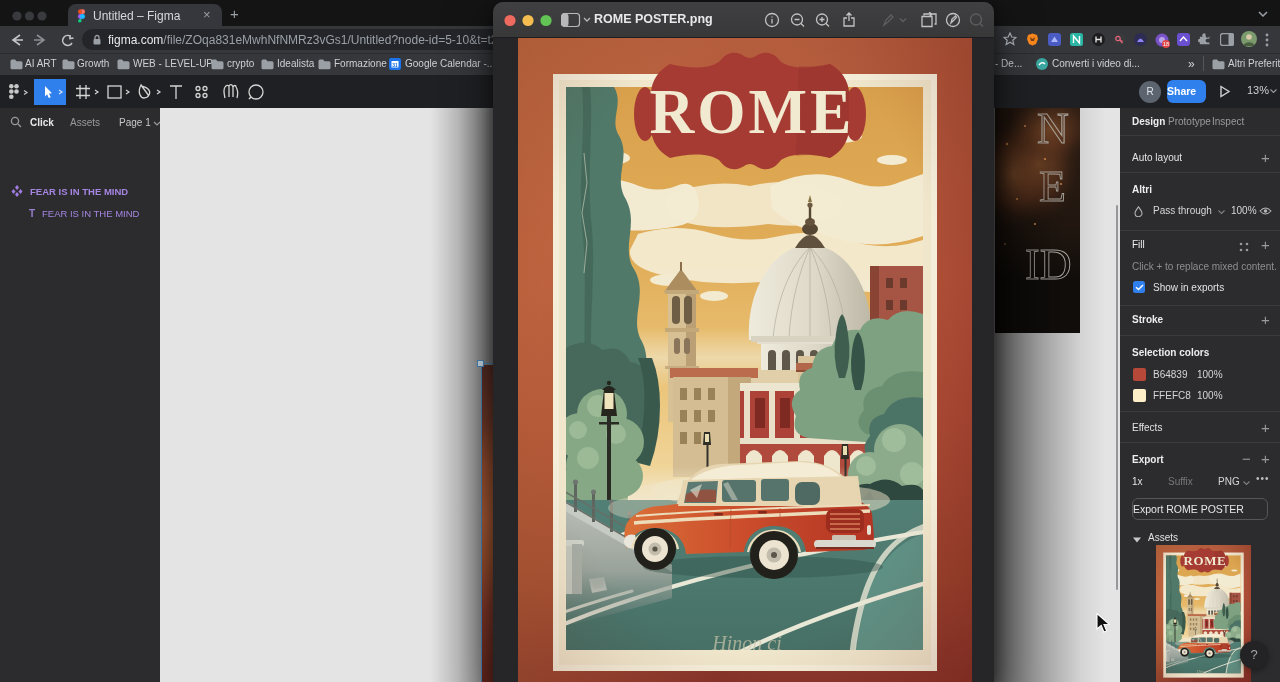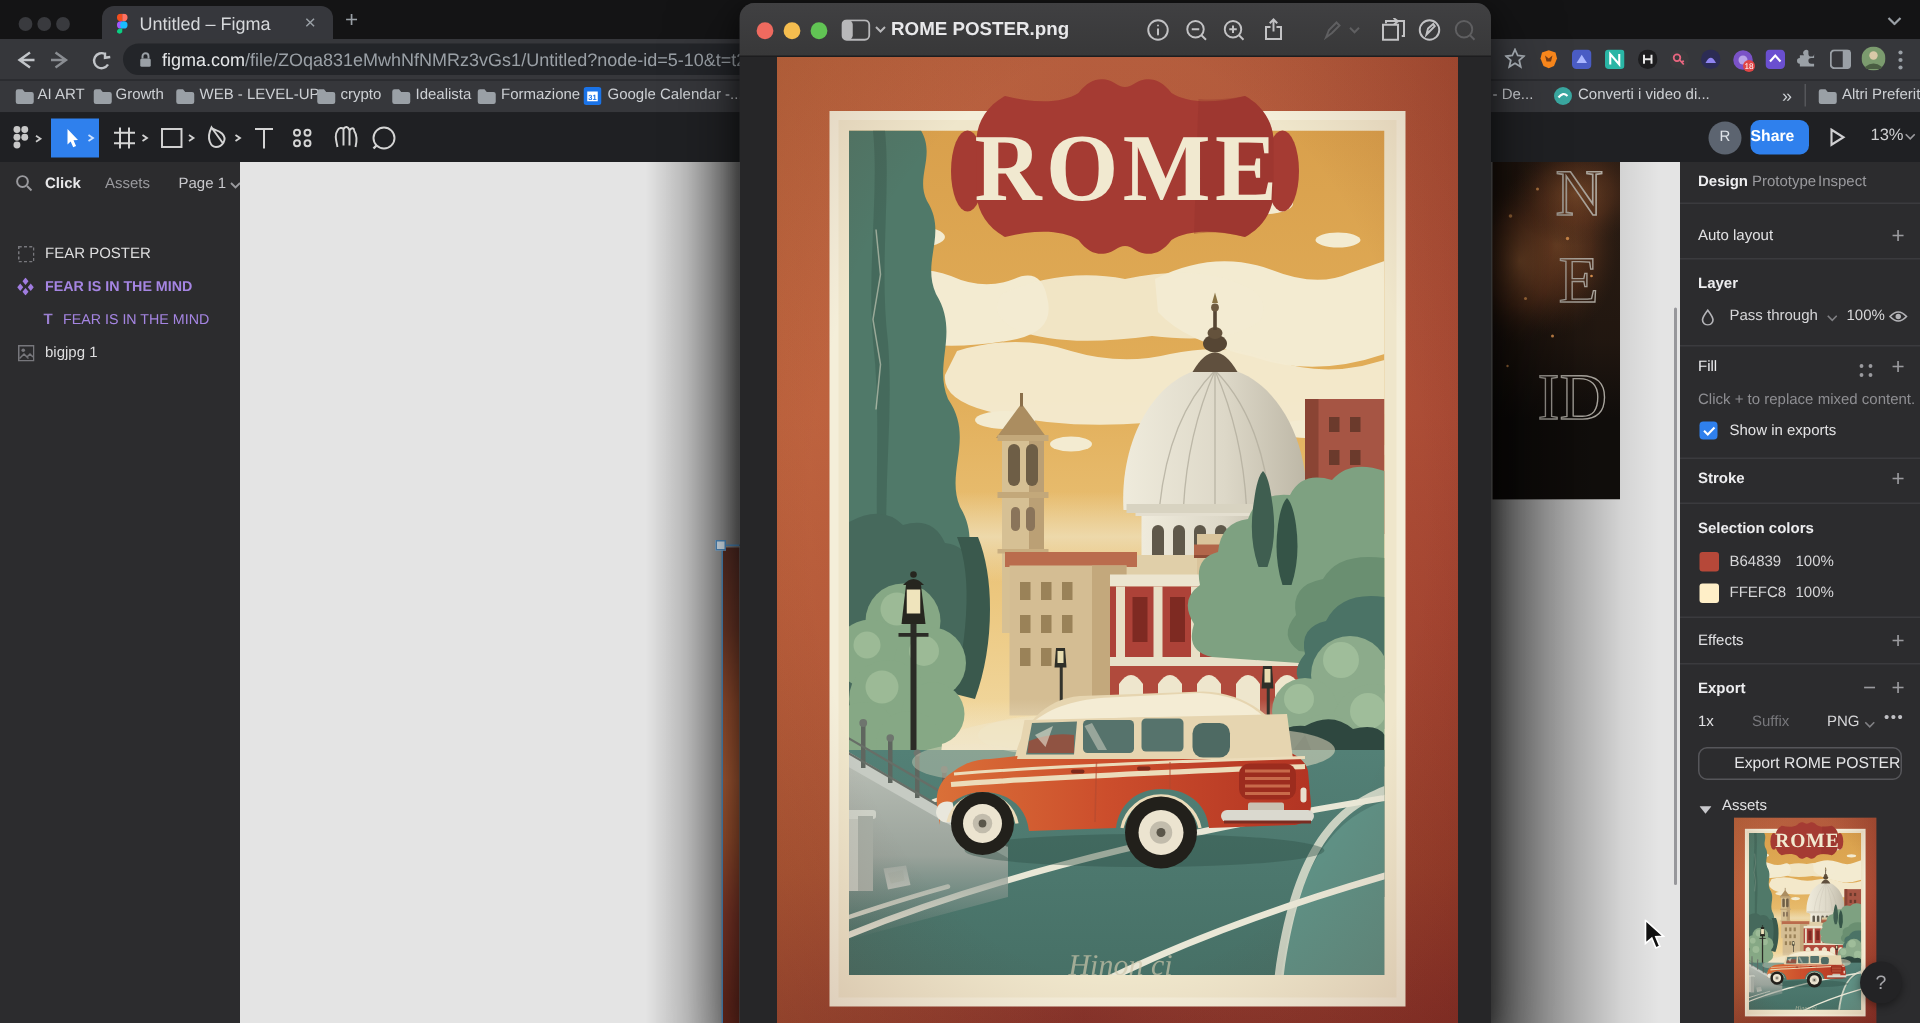--- a/index.html
+++ b/index.html
@@ -508,46 +508,32 @@
   <svg class="abs" style="left:10px;top:8px" width="12" height="12">
       <circle cx="5" cy="5" r="3.6" stroke="#9a9a9e" stroke-width="1.3" fill="none"></circle>
       <path d="M8 8 L11 11" stroke="#9a9a9e" stroke-width="1.3"></path>
     </svg>
   <div class="abs" style="left:30px;top:9px;font-size:10px;font-weight:700;color:#e8e8ea">Click</div>
   <div class="abs" style="left:70px;top:9px;font-size:10px;color:#9a9a9e">Assets</div>
   <div class="abs" style="left:119px;top:9px;font-size:10px;color:#c8c8cc">Page 1</div>
   <svg class="abs" style="left:153px;top:13px" width="8" height="5">
       <path d="M1 1 L4 4 L7 1" stroke="#9a9a9e" stroke-width="1.2" fill="none"></path>
     </svg>
-  <div class="abs" style="left:0;top:50px;width:160px;height:22px">
-    <svg class="abs" style="left:12px;top:6px" width="11" height="11">
-        <rect x="0.5" y="0.5" width="10" height="10" fill="none" stroke="#77777c" stroke-width="1" stroke-dasharray="2 1.5"></rect>
-      </svg>
-    <div class="abs" style="left:30px;top:6px;font-size:10px;color:#dededf">FEAR POSTER</div>
-  </div>
   <div class="abs" style="left:0;top:72px;width:160px;height:22px">
     <svg class="abs" style="left:11px;top:5px" width="12" height="12" fill="#a07ce0">
         <path d="M6 0 L8 2.5 L6 5 L4 2.5 Z"></path>
         <path d="M2.5 4 L4.5 6.5 L2.5 9 L0.5 6.5 Z"></path>
         <path d="M9.5 4 L11.5 6.5 L9.5 9 L7.5 6.5 Z"></path>
         <path d="M6 7 L8 9.5 L6 12 L4 9.5 Z"></path>
       </svg>
     <div class="abs" style="left:30px;top:6px;font-size:9.5px;font-weight:600;color:#a585e2">FEAR IS IN THE MIND</div>
   </div>
   <div class="abs" style="left:0;top:94px;width:160px;height:22px">
     <div class="abs" style="left:29px;top:6px;font-size:10px;color:#9a7fd0;font-weight:bold">T</div>
     <div class="abs" style="left:42px;top:6px;font-size:9.5px;color:#a585e2">FEAR IS IN THE MIND</div>
-  </div>
-  <div class="abs" style="left:0;top:116px;width:160px;height:22px">
-    <svg class="abs" style="left:12px;top:6px" width="11" height="11">
-        <rect x="0.5" y="0.5" width="10" height="10" fill="none" stroke="#77777c" stroke-width="1"></rect>
-        <circle cx="3.5" cy="3.5" r="1.2" fill="#77777c"></circle>
-        <path d="M1 9 L4 6 L7 9 M6 8 L8 6 L10 8" stroke="#77777c" stroke-width="1" fill="none"></path>
-      </svg>
-    <div class="abs" style="left:30px;top:6px;font-size:10px;color:#dededf">bigjpg 1</div>
   </div>
 </div>
 
 <div class="abs" style="left:160px;top:108px;width:960px;height:574px;background:#e4e4e4;overflow:hidden">
 
   <div class="abs" style="left:834px;top:-33px;width:112px;height:607px;background:linear-gradient(to right,rgba(0,0,0,.6),rgba(0,0,0,.3) 42%,rgba(0,0,0,.07) 78%,rgba(0,0,0,0) 100%)"></div>
 
   <div class="abs" style="left:270px;top:-33px;width:63px;height:607px;background:linear-gradient(to left,rgba(0,0,0,.5),rgba(0,0,0,.18) 55%,rgba(0,0,0,0) 100%)"></div>
 
   <svg class="abs" style="left:835px;top:-4px" width="85" height="229" viewBox="0 0 85 229">
@@ -601,21 +587,21 @@
     </svg>
 </div>
 <div class="abs" style="left:1120px;top:108px;width:160px;height:574px;background:#2c2c2e;font-size:10px">
   <div class="abs" style="left:12px;top:8px;font-weight:700;color:#ededef">Design</div>
   <div class="abs" style="left:48px;top:8px;color:#9a9a9e">Prototype</div>
   <div class="abs" style="left:92px;top:8px;color:#9a9a9e">Inspect</div>
   <div class="abs" style="left:0;top:27px;width:160px;border-top:1px solid #3b3b3e"></div>
   <div class="abs" style="left:12px;top:44px;color:#e2e2e4">Auto layout</div>
   <div class="abs" style="left:141px;top:41px;color:#9a9a9e;font-size:15px;font-weight:300">+</div>
   <div class="abs" style="left:0;top:64px;width:160px;border-top:1px solid #3b3b3e"></div>
-  <div class="abs" style="left:12px;top:76px;font-weight:700;color:#ededef">Layer</div>
+  <div class="abs" style="left:12px;top:76px;font-weight:700;color:#ededef">Altri</div>
   <svg class="abs" style="left:13px;top:98px" width="11" height="11">
       <path d="M5.5 0.8 C7.5 3.4 9 5.4 9 7.2 A3.5 3.5 0 0 1 2 7.2 C2 5.4 3.5 3.4 5.5 0.8 Z" fill="none" stroke="#b4b4b8" stroke-width="1.1"></path>
     </svg>
   <div class="abs" style="left:33px;top:97px;color:#d6d6d8">Pass through</div>
   <svg class="abs" style="left:98px;top:102px" width="7" height="5">
       <path d="M0.5 0.5 L3.5 3.5 L6.5 0.5" stroke="#808084" stroke-width="1.1" fill="none"></path>
     </svg>
   <div class="abs" style="left:111px;top:97px;color:#d6d6d8">100%</div>
   <svg class="abs" style="left:139px;top:98px" width="13" height="10">
       <path d="M1 5 Q6.5 -1 12 5 Q6.5 11 1 5 Z" fill="none" stroke="#b4b4b8" stroke-width="1.1"></path>
@@ -655,21 +641,21 @@
   <div class="abs" style="left:12px;top:346px;font-weight:700;color:#ededef">Export</div>
   <div class="abs" style="left:122px;top:342px;color:#9a9a9e;font-size:15px;font-weight:300">−</div>
   <div class="abs" style="left:141px;top:342px;color:#9a9a9e;font-size:15px;font-weight:300">+</div>
   <div class="abs" style="left:12px;top:368px;color:#e2e2e4">1x</div>
   <div class="abs" style="left:48px;top:368px;color:#77777b">Suffix</div>
   <div class="abs" style="left:98px;top:368px;color:#d6d6d8">PNG</div>
   <svg class="abs" style="left:123px;top:373px" width="7" height="5">
       <path d="M0.5 0.5 L3.5 3.5 L6.5 0.5" stroke="#808084" stroke-width="1.1" fill="none"></path>
     </svg>
   <div class="abs" style="left:136px;top:365px;color:#c0c0c4;letter-spacing:1px">•••</div>
-  <div class="abs" style="left:12px;top:390px;width:136px;height:22px;border:1px solid #56565a;border-radius:6px;color:#e6e6e8;font-size:10.5px;text-align:right;line-height:21px">Export ROME POSTER</div>
+  <div class="abs" style="left:12px;top:390px;width:136px;height:22px;border:1px solid #56565a;border-radius:6px;color:#e6e6e8;font-size:10.5px;text-align:left;line-height:21px">Export ROME POSTER</div>
   <svg class="abs" style="left:13px;top:429px" width="8" height="6">
       <path d="M0 0.5 L8 0.5 L4 5.5 Z" fill="#c8c8cc"></path>
     </svg>
   <div class="abs" style="left:28px;top:424px;color:#e2e2e4">Assets</div>
   <svg class="abs" style="left:36px;top:437px" width="95" height="137" viewBox="0 0 454 654" preserveAspectRatio="xMidYMin slice">
       <use href="#poster"></use>
     </svg>
   <div class="abs" style="left:120px;top:533px;width:28px;height:28px;border-radius:50%;background:#232325;box-shadow:0 2px 6px rgba(0,0,0,.4);color:#a8a8ac;font-size:13px;text-align:center;line-height:28px">?</div>
 </div>
 

